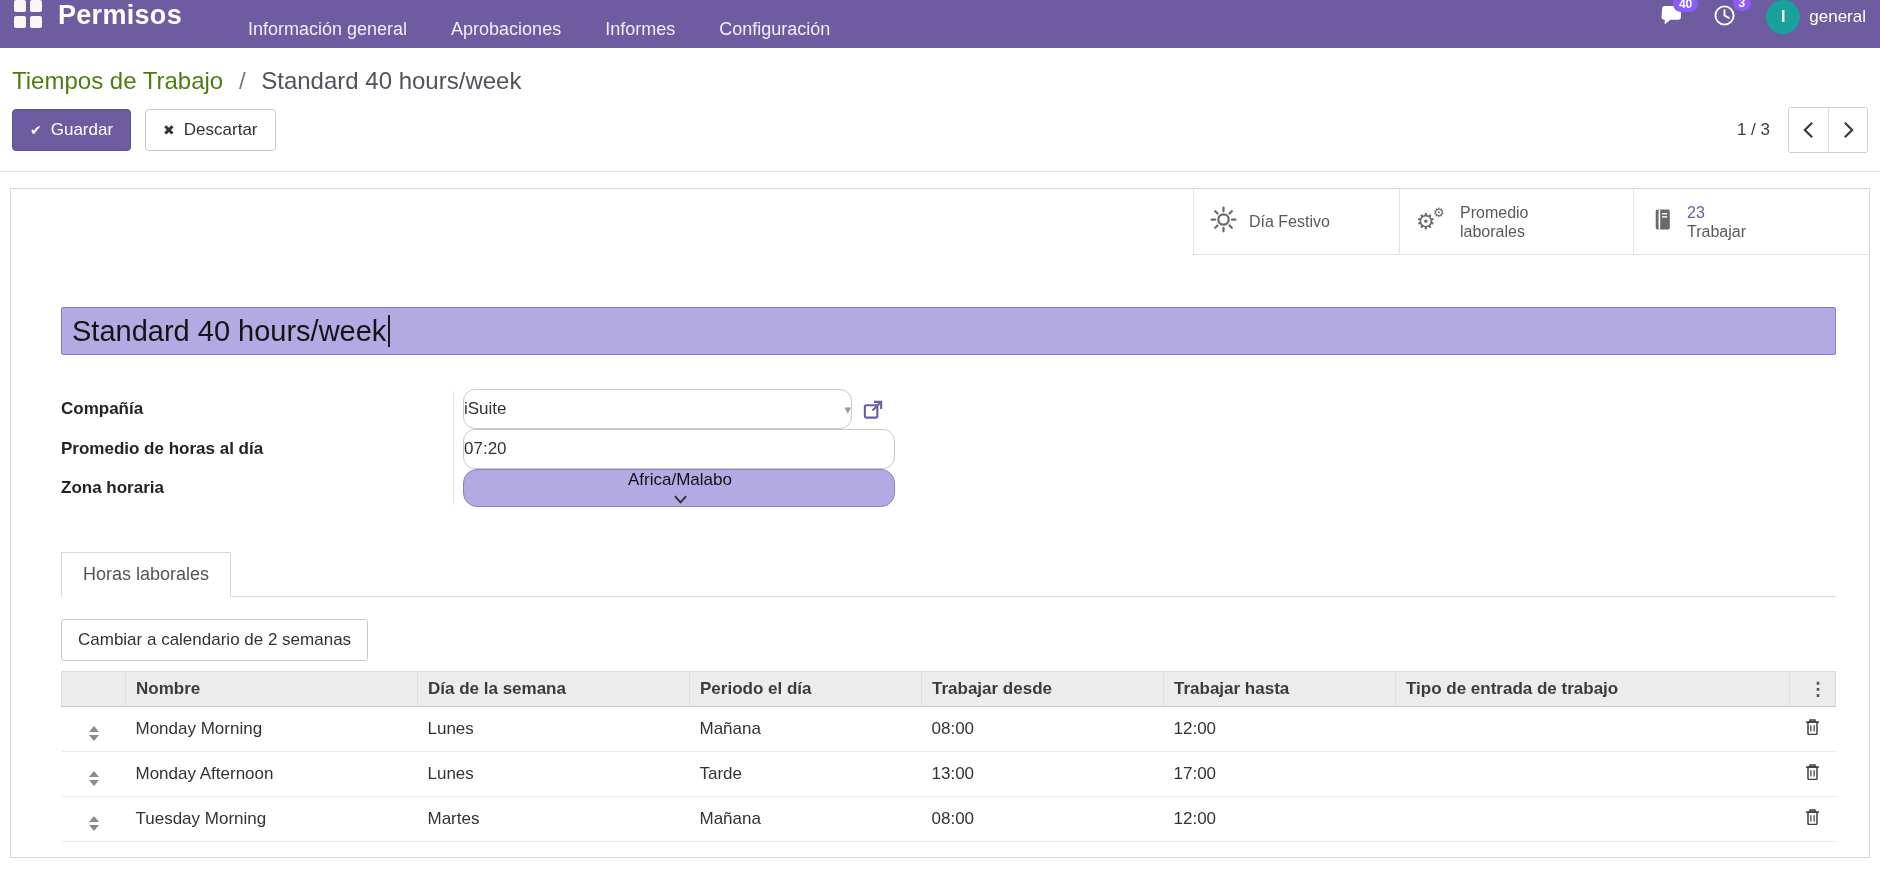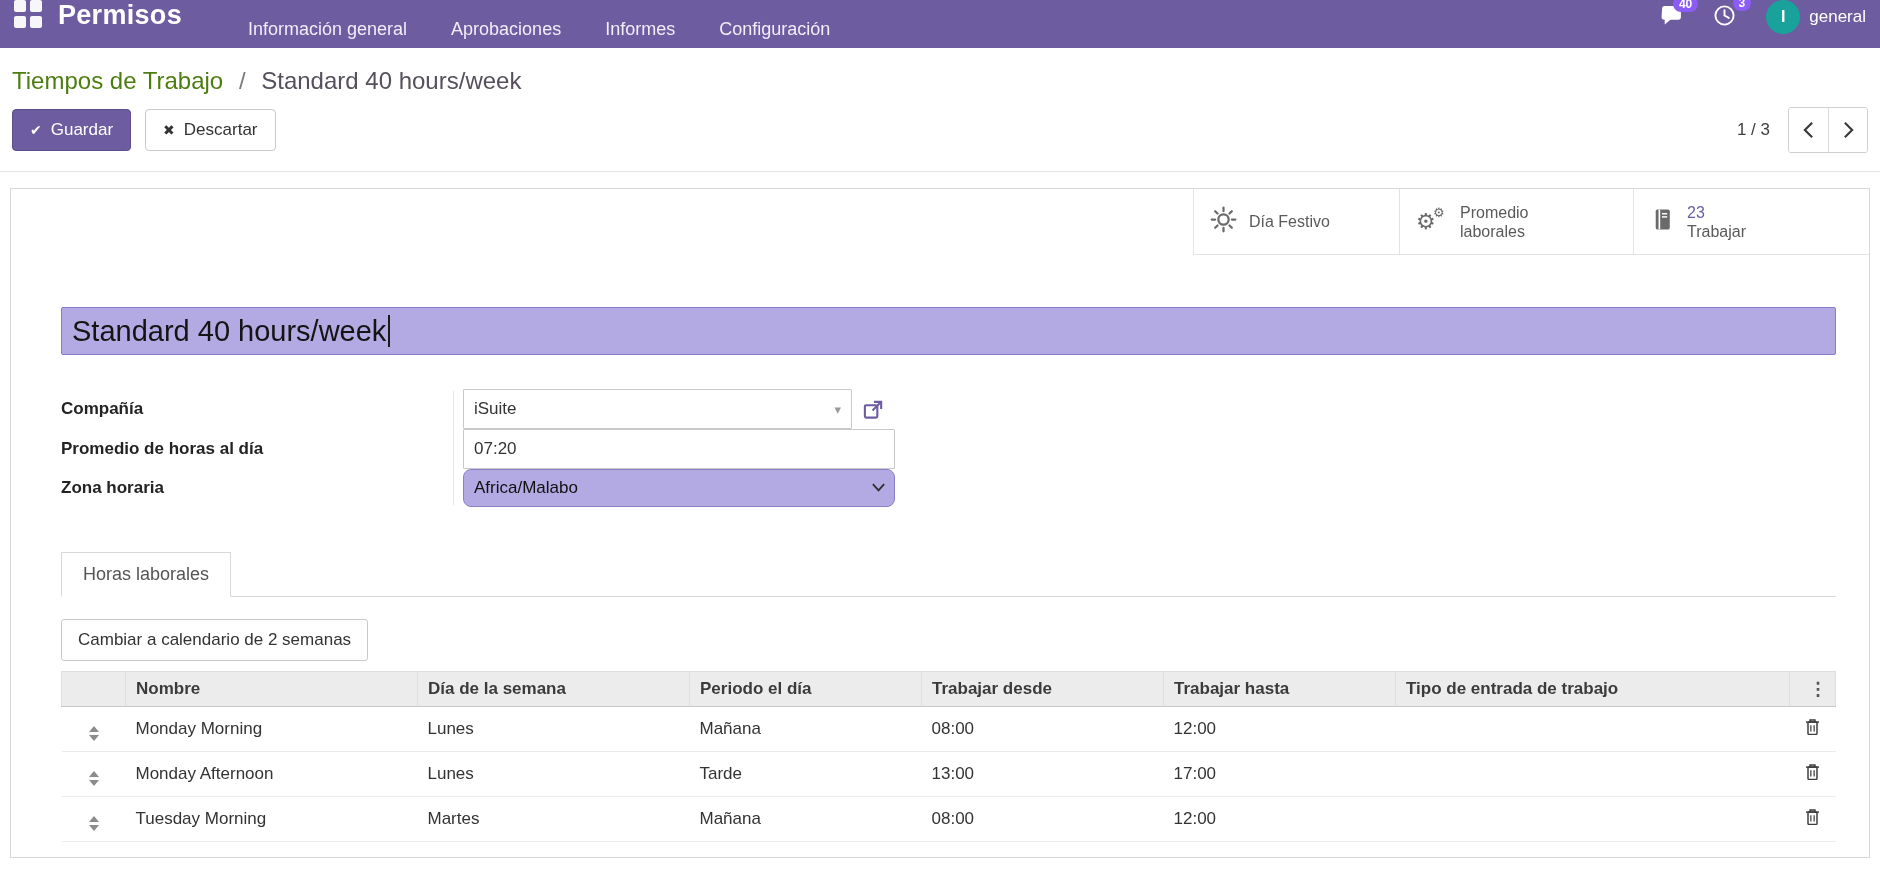--- a/index.html
+++ b/index.html
@@ -54,26 +54,26 @@
 
   
   .name-field { margin: 52px 33px 0 50px; height: 48px; background: #b3aae3; border: 1px solid #857bc6; border-radius: 2px; display: flex; align-items: center; padding: 0 10px; cursor: text; }
   .name-text { font-size: 29px; color: #141414; white-space: nowrap; }
   .name-caret { display: inline-block; width: 2px; height: 32px; background: #1a1a1a; margin-left: 2px; }
 
   
   .form { margin: 34px 33px 0 50px; position: relative; display: grid; grid-template-columns: 392px 432px; row-gap: 0; align-items: center; }
   .form-divider { position: absolute; left: 392px; top: 2px; bottom: 2px; width: 1px; background: #e7e7e7; }
   .form-label { font-size: 17px; font-weight: 700; color: #232323; padding-right: 24px; }
-  .field-box { margin-left: 10px; width: 432px; height: 40px; border: 1px solid #c9c9c9; border-radius: 1px; background: #fff; display: flex; align-items: center; padding: 0 10px; font-size: 17px; color: #333; }
+  .field-box { margin-left: 10px; width: 432px; height: 40px; border: 1px solid #c9c9c9; border-radius: 12px; background: #fff; display: flex; align-items: center; padding: 0 0; font-size: 17px; color: #333; }
   .m2o-wrap { display: flex; align-items: center; margin-left: 10px; }
   .m2o-wrap .field-box { margin-left: 0; }
   .m2o-caret { margin-left: auto; color: #9a9a9a; font-size: 13px; }
   .ext-link { margin-left: 10px; display: flex; cursor: pointer; }
-  .select-box { margin-left: 10px; width: 432px; height: 38px; background: #b3aae3; border: 1px solid #8a81c4; border-radius: 8px; display: flex; align-items: center; justify-content: space-between; padding: 0 8px 0 10px; font-size: 17px; color: #111; cursor: pointer; }
+  .select-box { margin-left: 10px; width: 432px; height: 38px; background: #b3aae3; border: 1px solid #8a81c4; border-radius: 14px; display: flex; align-items: center; justify-content: space-between; padding: 0 8px 0 10px; font-size: 17px; color: #111; cursor: pointer; flex-direction: column; }
 
   
   .tabs { margin: 44px 33px 0 50px; border-bottom: 1px solid #d8d8d8; }
   .tab { display: inline-block; padding: 11px 21px; font-size: 18px; color: #555; background: #fff; border: 1px solid #d8d8d8; border-bottom: 1px solid #fff; position: relative; top: 1px; cursor: pointer; }
 
   .switch-btn { margin: 22px 0 10px 50px; font-family: inherit; font-size: 17px; color: #333; background: #fff; border: 1px solid #c9c9c9; border-radius: 3px; padding: 10px 16px; cursor: pointer; }
 
   
   table.lines { margin: 0 33px 0 50px; border-collapse: collapse; table-layout: fixed; width: 1774px; font-size: 17px; }
   table.lines thead th { background: #ececec; border: 1px solid #dedede; border-bottom: 1px solid #c9c9c9; font-weight: 700; color: #3b3b3b; text-align: left; padding: 6px 10px; cursor: pointer; }

